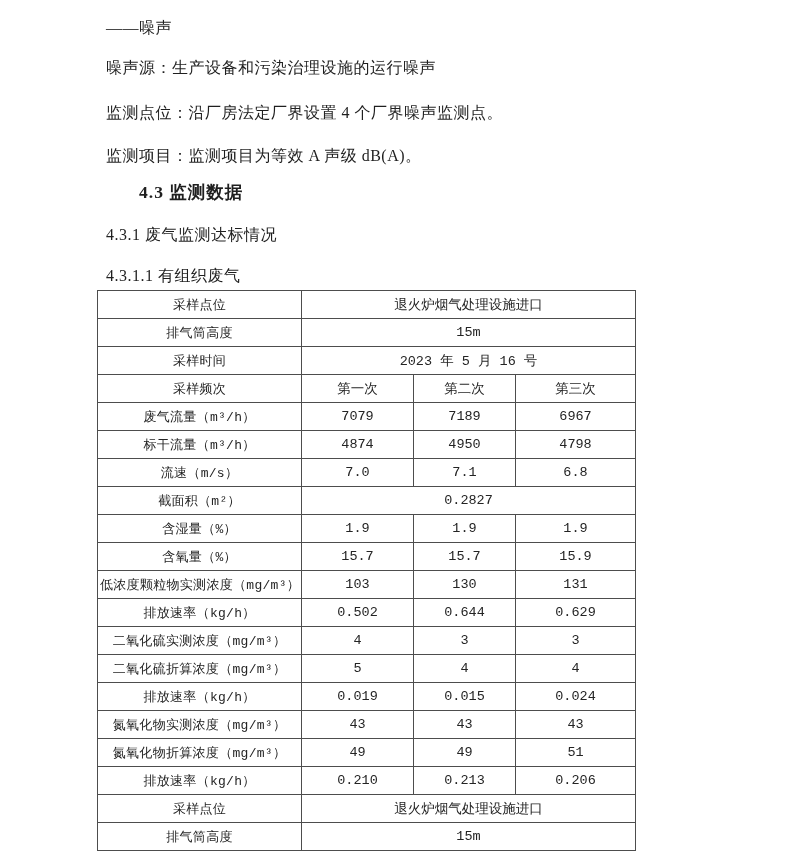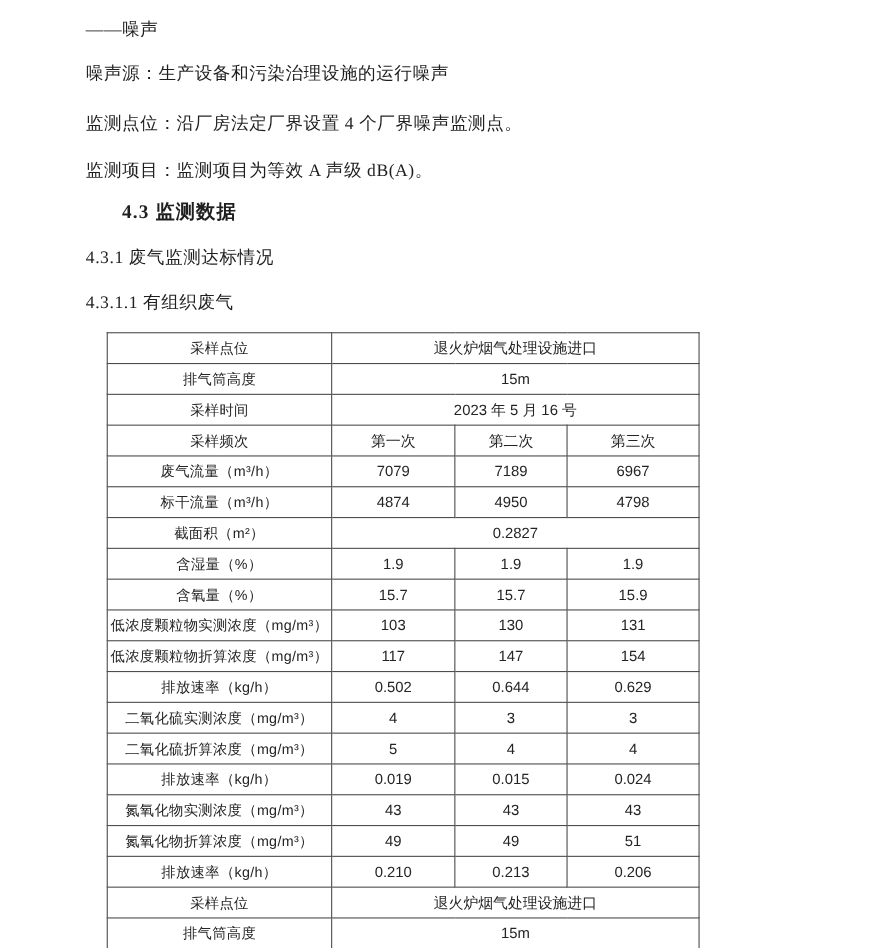--- a/index.html
+++ b/index.html
@@ -11,21 +11,21 @@
     position: relative;
     width: 791px;
     height: 862px;
     background: #ffffff;
     font-family: "Liberation Serif", "DejaVu Serif", serif;
     color: #1f1f1f;
     overflow: hidden;
   }
   .para {
     position: absolute;
-    left: 78px;
+    left: 106px;
     font-size: 16px;
     line-height: 19px;
     letter-spacing: 0.5px;
     white-space: nowrap;
   }
   .p-dash   { top: 18px; }
   .p-source { top: 58px; }
   .p-points { top: 103px; }
   .p-items  { top: 146px; }
   .h-43 {
@@ -34,26 +34,26 @@
     font-size: 17.5px;
     letter-spacing: 1px;
     margin-left: 33px;
   }
   .h-431 { top: 225px; }
   .h-4311 { top: 266px; }
 
   table.doc-table {
     position: absolute;
     left: 97px;
-    top: 302px;
+    top: 290px;
     width: 538px;
     height: 561px;
     border-collapse: collapse;
     table-layout: fixed;
-    font-family: Liberation Sans, sans-serif;
+    font-family: Liberation Mono, monospace;
   }
   table.doc-table td {
     border: 1px solid #4d4d4d;
     text-align: center;
     vertical-align: middle;
     padding: 0 2px;
     font-size: 13.5px;
     color: #242424;
     overflow: hidden;
     white-space: nowrap;
@@ -108,20 +108,26 @@
         <td>7189</td>
         <td>6967</td>
       </tr>
       <tr>
         <td class="lbl">标干流量（m³/h）</td>
         <td>4874</td>
         <td>4950</td>
         <td>4798</td>
       </tr>
       <tr>
+        <td class="lbl">流速（m/s）</td>
+        <td>7.0</td>
+        <td>7.1</td>
+        <td>6.8</td>
+      </tr>
+      <tr>
         <td class="lbl">截面积（m²）</td>
         <td colspan="3">0.2827</td>
       </tr>
       <tr>
         <td class="lbl">含湿量（%）</td>
         <td>1.9</td>
         <td>1.9</td>
         <td>1.9</td>
       </tr>
       <tr>
@@ -130,26 +136,20 @@
         <td>15.7</td>
         <td>15.9</td>
       </tr>
       <tr>
         <td class="lbl">低浓度颗粒物实测浓度（mg/m³）</td>
         <td>103</td>
         <td>130</td>
         <td>131</td>
       </tr>
       <tr>
-        <td class="lbl">低浓度颗粒物折算浓度（mg/m³）</td>
-        <td>117</td>
-        <td>147</td>
-        <td>154</td>
-      </tr>
-      <tr>
         <td class="lbl">排放速率（kg/h）</td>
         <td>0.502</td>
         <td>0.644</td>
         <td>0.629</td>
       </tr>
       <tr>
         <td class="lbl">二氧化硫实测浓度（mg/m³）</td>
         <td>4</td>
         <td>3</td>
         <td>3</td>

